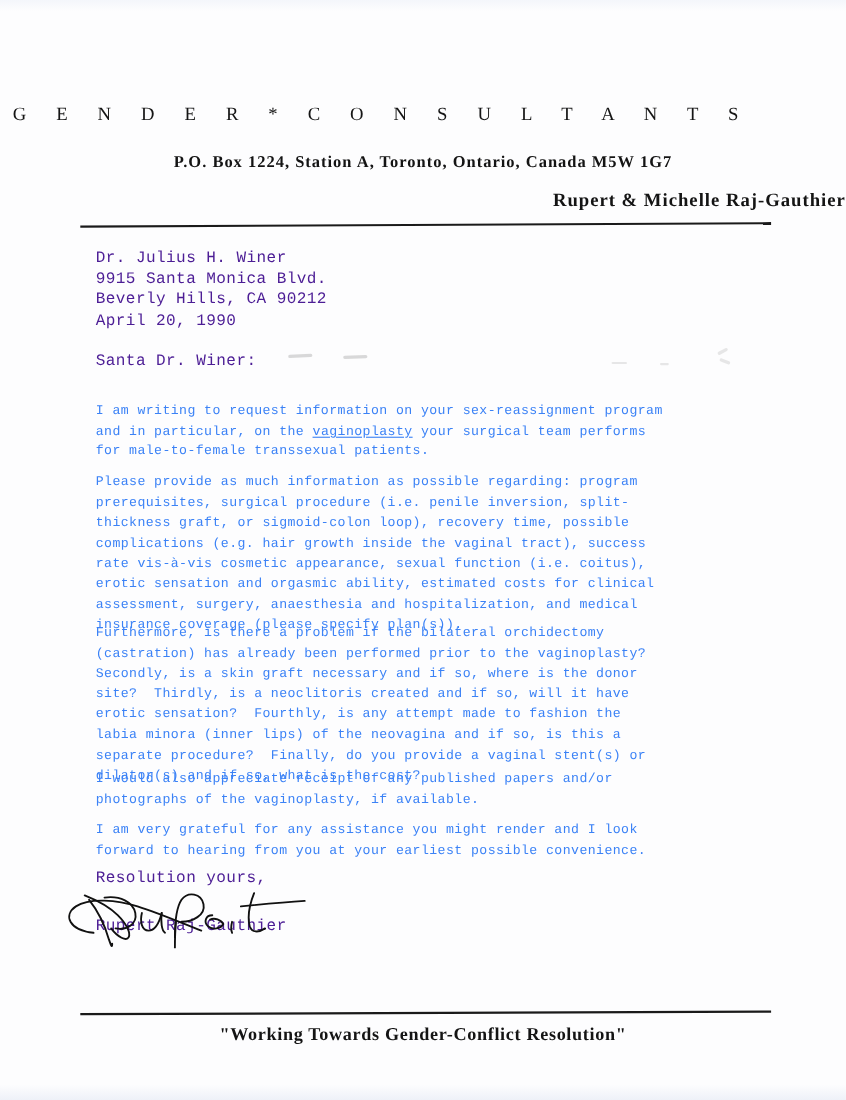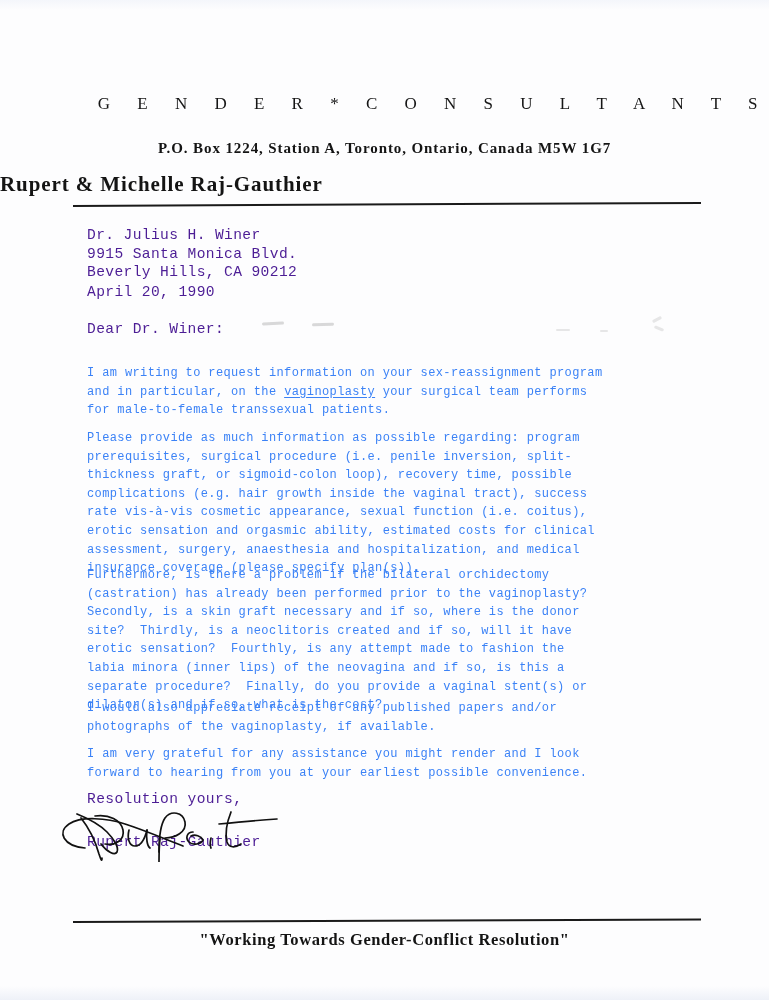--- a/index.html
+++ b/index.html
@@ -27,21 +27,21 @@
     bottom: 0; left: 0; right: 0; height: 14px;
     background: linear-gradient(to top, #eef1f8 0%, #fdfdfe 100%);
   }
 
   
   .letterhead-title {
     position: absolute;
     top: 94px;
     left: 0;
     width: 769px;
-    text-align: right;
+    text-align: left;
     font-family: "Liberation Serif", "DejaVu Serif", serif;
     font-size: 17px;
     font-weight: 400;
     letter-spacing: 11.5px;
     text-indent: 11.5px;
     color: #151515;
   }
   .letterhead-address {
     position: absolute;
     top: 140px;
@@ -52,24 +52,24 @@
     font-weight: 700;
     font-size: 15px;
     letter-spacing: 0.9px;
     color: #141414;
   }
   .letterhead-names {
     position: absolute;
     top: 172px;
     left: 0;
     width: 769px;
-    text-align: left;
+    text-align: right;
     font-family: "Liberation Serif", "DejaVu Serif", serif;
     font-weight: 700;
-    font-size: 21px;
+    font-size: 17px;
     letter-spacing: 0.9px;
     color: #141414;
   }
 
   
   .rule {
     position: absolute;
     left: 73px;
     width: 628px;
     height: 0;
@@ -165,21 +165,21 @@
 
   <div class="typed date-line">April 20, 1990</div>
 
   <div class="smudge" style="left:262px; top:322px; width:22px; height:3px; transform:rotate(-3deg);"></div>
   <div class="smudge" style="left:312px; top:323px; width:22px; height:3px; transform:rotate(-2deg);"></div>
   <div class="smudge light" style="left:556px; top:329px; width:14px; height:2px;"></div>
   <div class="smudge light" style="left:600px; top:330px; width:8px; height:2px;"></div>
   <div class="smudge light" style="left:652px; top:318px; width:10px; height:3px; transform:rotate(-28deg);"></div>
   <div class="smudge light" style="left:654px; top:327px; width:10px; height:3px; transform:rotate(22deg);"></div>
 
-  <div class="typed salutation">Dear Dr. Winer:</div>
+  <div class="typed salutation">Santa Dr. Winer:</div>
 
   <div class="para p1"><span>I am writing to request information on your sex-reassignment program
 and in particular, on the </span><u class="underline-term">vaginoplasty</u><span> your surgical team performs
 for male-to-female transsexual patients.</span></div>
 
   <div class="para p3">Furthermore, is there a problem if the bilateral orchidectomy
 (castration) has already been performed prior to the vaginoplasty?
 Secondly, is a skin graft necessary and if so, where is the donor
 site?  Thirdly, is a neoclitoris created and if so, will it have
 erotic sensation?  Fourthly, is any attempt made to fashion the

